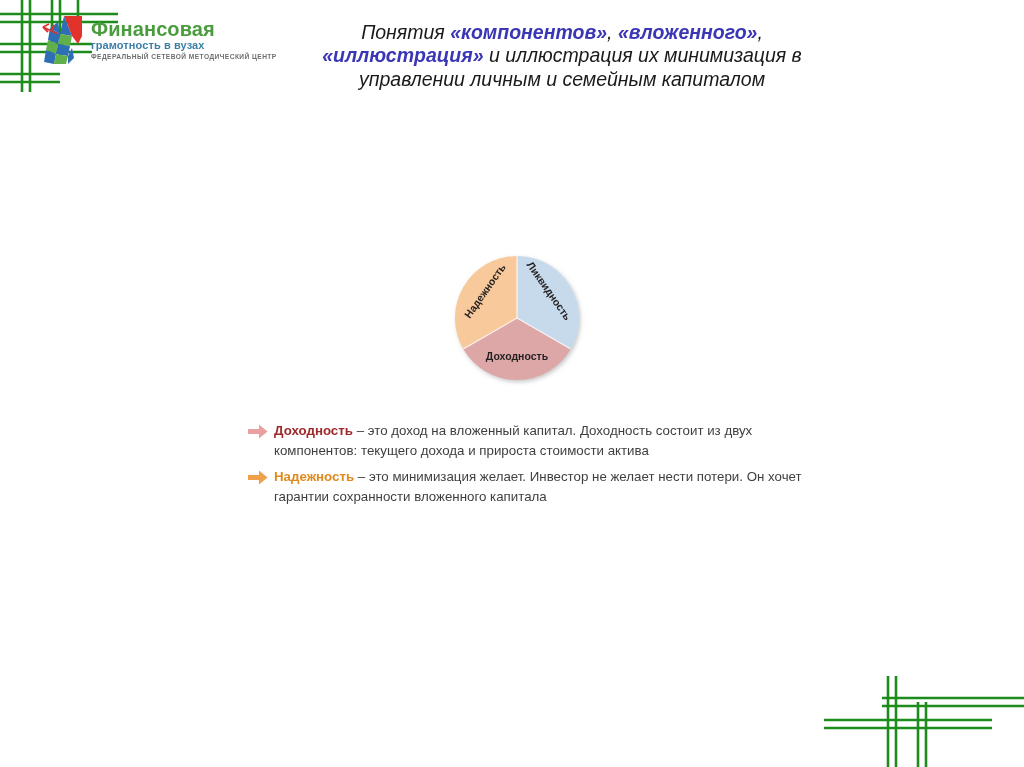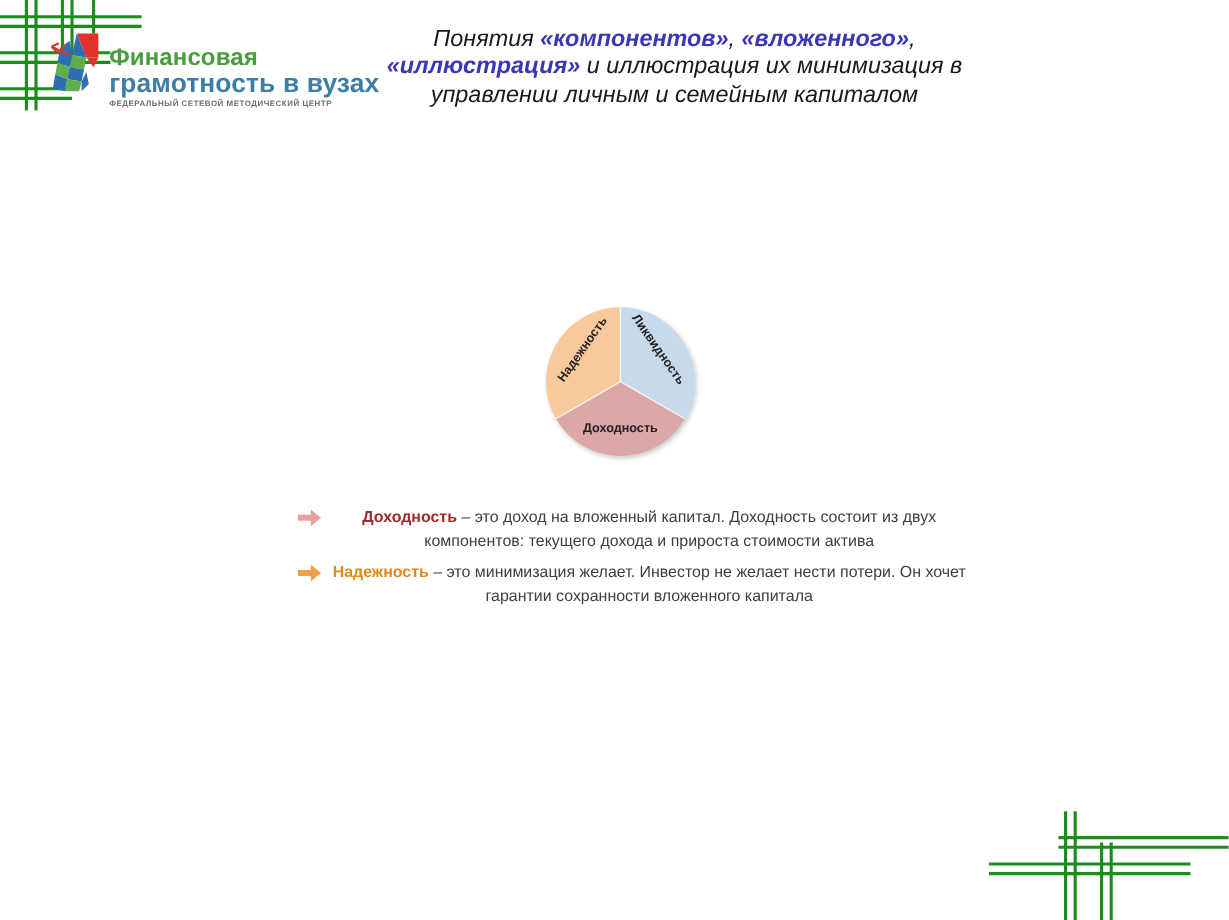--- a/index.html
+++ b/index.html
@@ -21,29 +21,29 @@
   
   .logo-block {
     position: absolute;
     left: 38px;
     top: 14px;
     display: flex;
     align-items: center;
     gap: 7px;
   }
   .logo-mark { width: 46px; height: 52px; flex: none; }
-  .logo-text { display: flex; flex-direction: column; line-height: 1; margin-top: 24px; }
+  .logo-text { display: flex; flex-direction: column; line-height: 1; }
   .logo-line1 {
     font-size: 20px;
     font-weight: bold;
     color: #4a9c3e;
     letter-spacing: 0.1px;
   }
   .logo-line2 {
-    font-size: 22px;
+    font-size: 11px;
     font-weight: bold;
     color: #3b7fa8;
     margin-top: 1px;
     letter-spacing: 0.1px;
   }
   .logo-line3 {
     font-size: 6.6px;
     font-weight: bold;
     color: #6d6e70;
     margin-top: 2.5px;
@@ -98,21 +98,20 @@
     flex: none;
     width: 20px;
     height: 17px;
     margin-top: 2px;
     margin-right: 6px;
   }
   .bullet-text {
     font-size: 13.3px;
     line-height: 1.47;
     color: #3f3f3f;
-    text-align: center;
   }
   .bullet-text .term { font-weight: bold; }
   .term-dohodnost { color: #9e2a2b; }
   .term-nadezhnost { color: #e08a1e; }
   .term-likvidnost { color: #3c7fa8; }
 </style>
 </head>
 <body>
 
 <div class="deco-tl">

